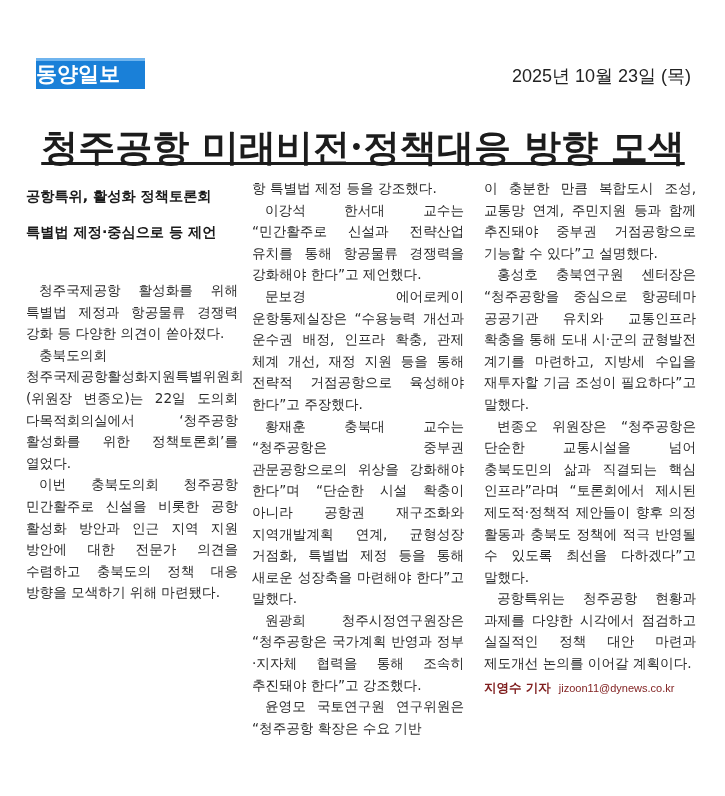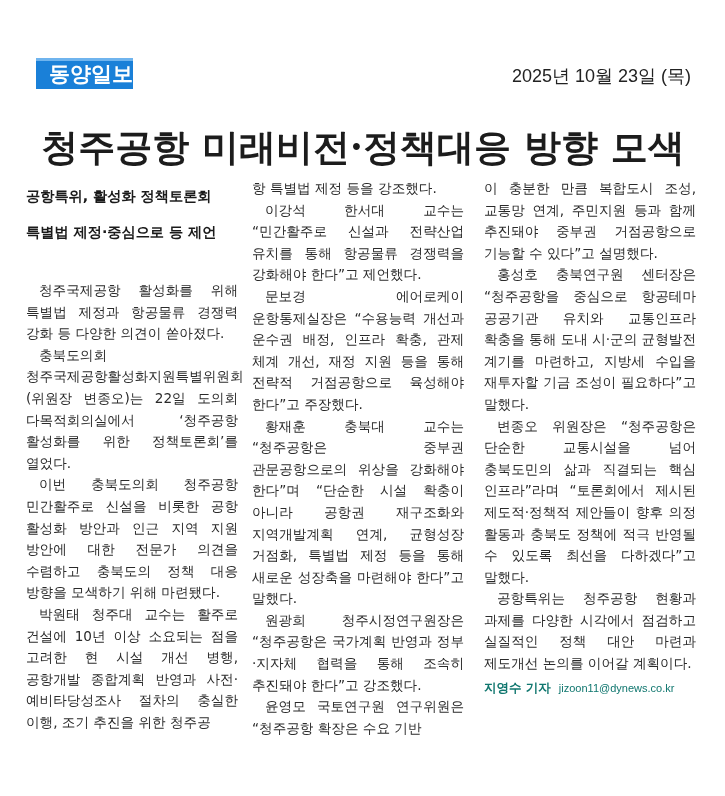--- a/index.html
+++ b/index.html
@@ -12,30 +12,30 @@
       height: 796px;
       position: relative;
       overflow: hidden;
       font-family: "DejaVu Sans", "Liberation Sans", sans-serif;
       color: #1a1a1a;
     }
     .logo {
       position: absolute;
       left: 36px;
       top: 58px;
-      width: 97px;
+      width: 109px;
       height: 31px;
       background: #1a80d8;
       border-top: 3px solid #6fb4ee;
       box-sizing: border-box;
       color: #ffffff;
       font-weight: bold;
       font-size: 21px;
       line-height: 27px;
-      text-align: right;
+      text-align: left;
       letter-spacing: 0px;
     }
     .date {
       position: absolute;
       right: 34px;
       top: 64px;
       font-family: "Liberation Sans", "DejaVu Sans", sans-serif;
       font-size: 18px;
       color: #222;
       letter-spacing: 0px;
@@ -46,20 +46,21 @@
       top: 96px;
       width: 670px;
       text-align: center;
       font-family: "DejaVu Serif", "Liberation Serif", serif;
       font-weight: bold;
       font-size: 37px;
       line-height: 52px;
       color: #1c1c1c;
       letter-spacing: 0px;
       white-space: nowrap;
+      text-decoration: underline;
     }
     .col {
       position: absolute;
       top: 178px;
       width: 212px;
       font-family: "DejaVu Sans", "Liberation Sans", sans-serif;
       font-size: 13.6px;
       line-height: 21.6px;
       color: #2a2a2a;
       text-align: justify;
@@ -85,21 +86,21 @@
       margin: 0;
       text-indent: 13px;
     }
     .para.cont {
       text-indent: 0;
     }
     .byline {
       text-align: right;
       margin-top: 2px;
       font-size: 12.5px;
-      color: #0f766e;
+      color: #7f1d1d;
       white-space: nowrap;
       padding-right: 6px;
     }
     .byline .name {
       font-weight: bold;
     }
     .byline .email {
       font-family: "Liberation Sans", sans-serif;
       font-size: 11px;
       margin-left: 4px;
@@ -114,21 +115,20 @@
 <h1 class="headline">청주공항 미래비전·정책대응 방향 모색</h1>
 
 <div class="col col1">
   <div class="subheads">
     <div class="subhead">공항특위, 활성화 정책토론회</div>
     <div class="subhead">특별법 제정·중심으로 등 제언</div>
   </div>
   <p class="para">청주국제공항 활성화를 위해 특별법 제정과 항공물류 경쟁력 강화 등 다양한 의견이 쏟아졌다.</p>
   <p class="para">충북도의회 청주국제공항활성화지원특별위원회(위원장 변종오)는 22일 도의회 다목적회의실에서 ‘청주공항 활성화를 위한 정책토론회’를 열었다.</p>
   <p class="para">이번 충북도의회 청주공항 민간활주로 신설을 비롯한 공항 활성화 방안과 인근 지역 지원 방안에 대한 전문가 의견을 수렴하고 충북도의 정책 대응 방향을 모색하기 위해 마련됐다.</p>
-  <p class="para">박원태 청주대 교수는 활주로 건설에 10년 이상 소요되는 점을 고려한 현 시설 개선 병행, 공항개발 종합계획 반영과 사전·예비타당성조사 절차의 충실한 이행, 조기 추진을 위한 청주공</p>
 </div>
 
 <div class="col col2">
   <p class="para cont">항 특별법 제정 등을 강조했다.</p>
   <p class="para">이강석 한서대 교수는 “민간활주로 신설과 전략산업 유치를 통해 항공물류 경쟁력을 강화해야 한다”고 제언했다.</p>
   <p class="para">문보경 에어로케이 운항통제실장은 “수용능력 개선과 운수권 배정, 인프라 확충, 관제 체계 개선, 재정 지원 등을 통해 전략적 거점공항으로 육성해야 한다”고 주장했다.</p>
   <p class="para">황재훈 충북대 교수는 “청주공항은 중부권 관문공항으로의 위상을 강화해야 한다”며 “단순한 시설 확충이 아니라 공항권 재구조화와 지역개발계획 연계, 균형성장 거점화, 특별법 제정 등을 통해 새로운 성장축을 마련해야 한다”고 말했다.</p>
   <p class="para">원광희 청주시정연구원장은 “청주공항은 국가계획 반영과 정부·지자체 협력을 통해 조속히 추진돼야 한다”고 강조했다.</p>
   <p class="para">윤영모 국토연구원 연구위원은 “청주공항 확장은 수요 기반</p>
 </div>

